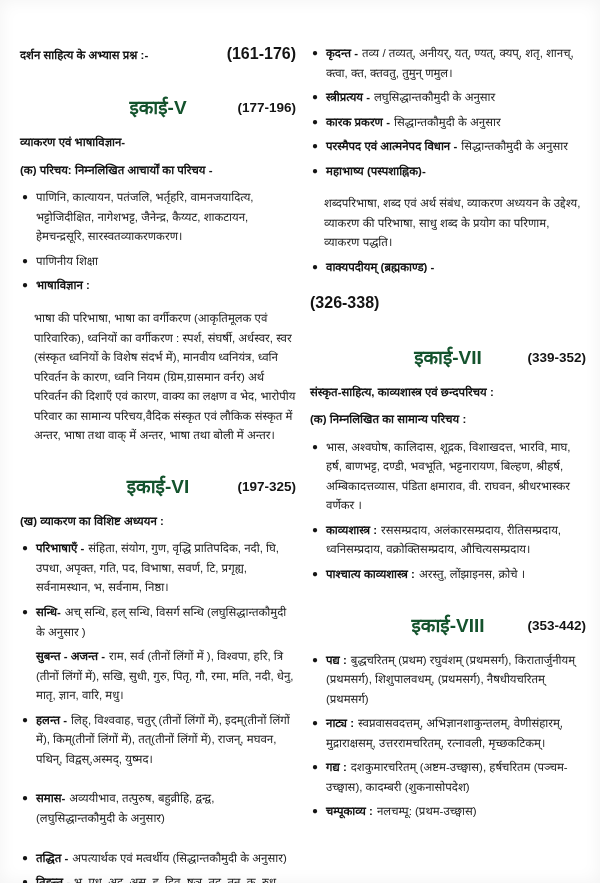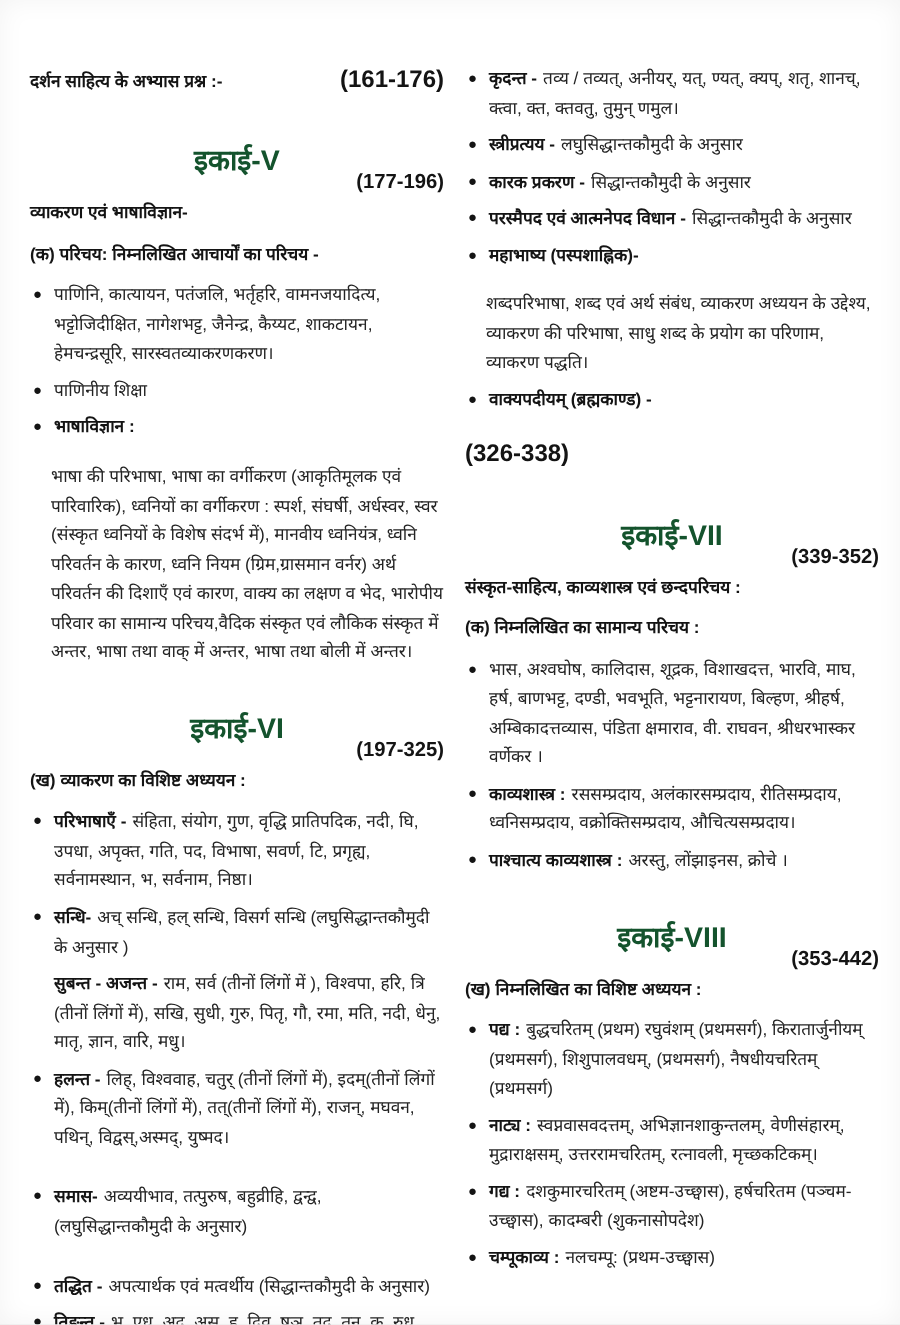--- a/index.html
+++ b/index.html
@@ -16,21 +16,21 @@
   }
   .col{flex:1;min-width:0;}
   .row-between{display:flex;justify-content:space-between;align-items:baseline;}
   .bold{font-weight:bold;color:#141414;}
   .range{font-weight:bold;color:#141414;font-size:16px;white-space:nowrap;}
   .unit-head{position:relative;height:30px;margin:26px 0 10px;}
   .unit-head .unit-title{
     position:absolute;left:0;right:0;text-align:center;
     font-size:19px;font-weight:bold;color:#14532d;line-height:30px;
   }
-  .unit-head .range{position:absolute;right:0;top:17px;font-size:13.5px;}
+  .unit-head .range{position:absolute;right:0;top:4px;font-size:13.5px;}
   .subtitle,.sec-heading{font-weight:bold;color:#141414;margin:8px 0;}
   .item{display:flex;margin:4px 0 5px;}
   .item .bullet{width:14px;min-width:14px;padding-left:2px;font-size:10px;color:#141414;line-height:inherit;}
   .item.no-bullet .bullet{visibility:hidden;}
   .item .itext{flex:1;min-width:0;}
   .lead{font-weight:bold;color:#141414;margin-right:4px;}
   .lead:empty{margin:0;}
   .para{margin:13px 0 5px 14px;}
   .practice-line{margin:12px 0 6px;}
   .gap-top{margin-top:20px;}
@@ -158,21 +158,20 @@
     <div class="item">
       <span class="bullet">●</span>
       <span class="itext"><b class="lead">पाश्चात्य काव्यशास्त्र :</b><span>अरस्तु, लोंझाइनस, क्रोचे ।</span></span>
     </div>
 
     <div class="unit-head">
       <span class="unit-title">इकाई-VIII</span>
       <span class="range">(353-442)</span>
     </div>
 
-    <div class="sec-heading">(ख) निम्नलिखित का विशिष्ट अध्ययन :</div>
 
     <div class="item">
       <span class="bullet">●</span>
       <span class="itext"><b class="lead">पद्य :</b><span>बुद्धचरितम् (प्रथम) रघुवंशम् (प्रथमसर्ग), किरातार्जुनीयम् (प्रथमसर्ग), शिशुपालवधम्, (प्रथमसर्ग), नैषधीयचरितम् (प्रथमसर्ग)</span></span>
     </div>
     <div class="item">
       <span class="bullet">●</span>
       <span class="itext"><b class="lead">नाट्य :</b><span>स्वप्नवासवदत्तम्, अभिज्ञानशाकुन्तलम्, वेणीसंहारम्, मुद्राराक्षसम्, उत्तररामचरितम्, रत्नावली, मृच्छकटिकम्।</span></span>
     </div>
     <div class="item">

